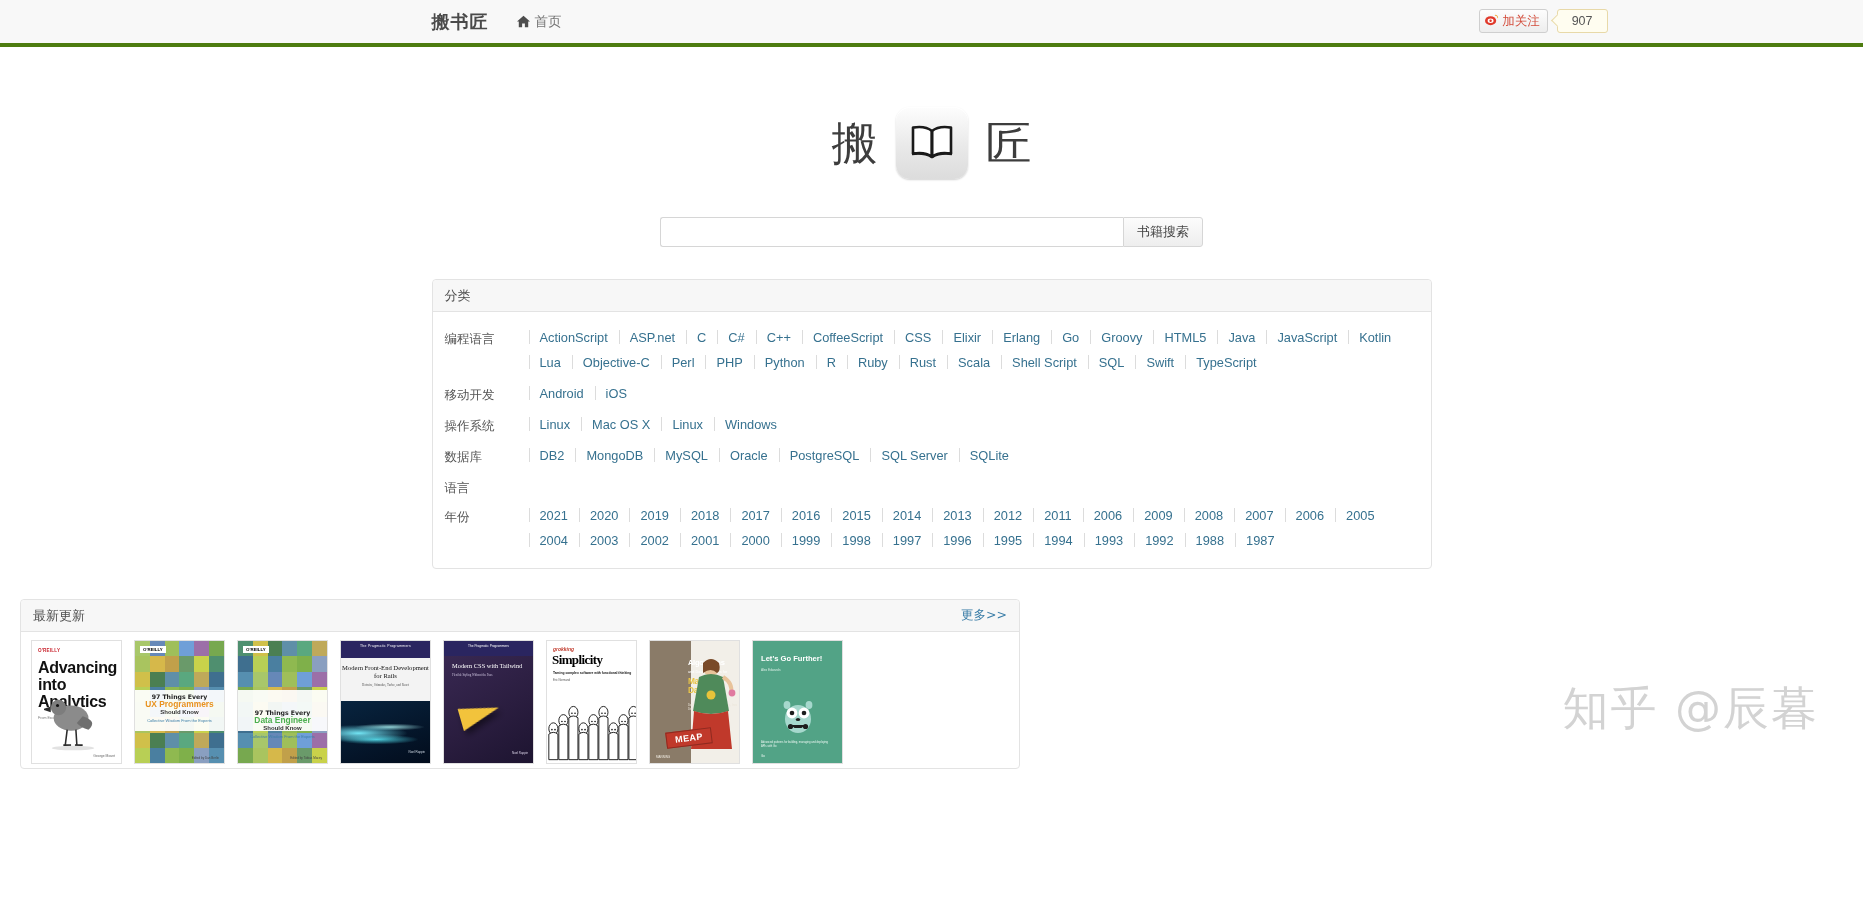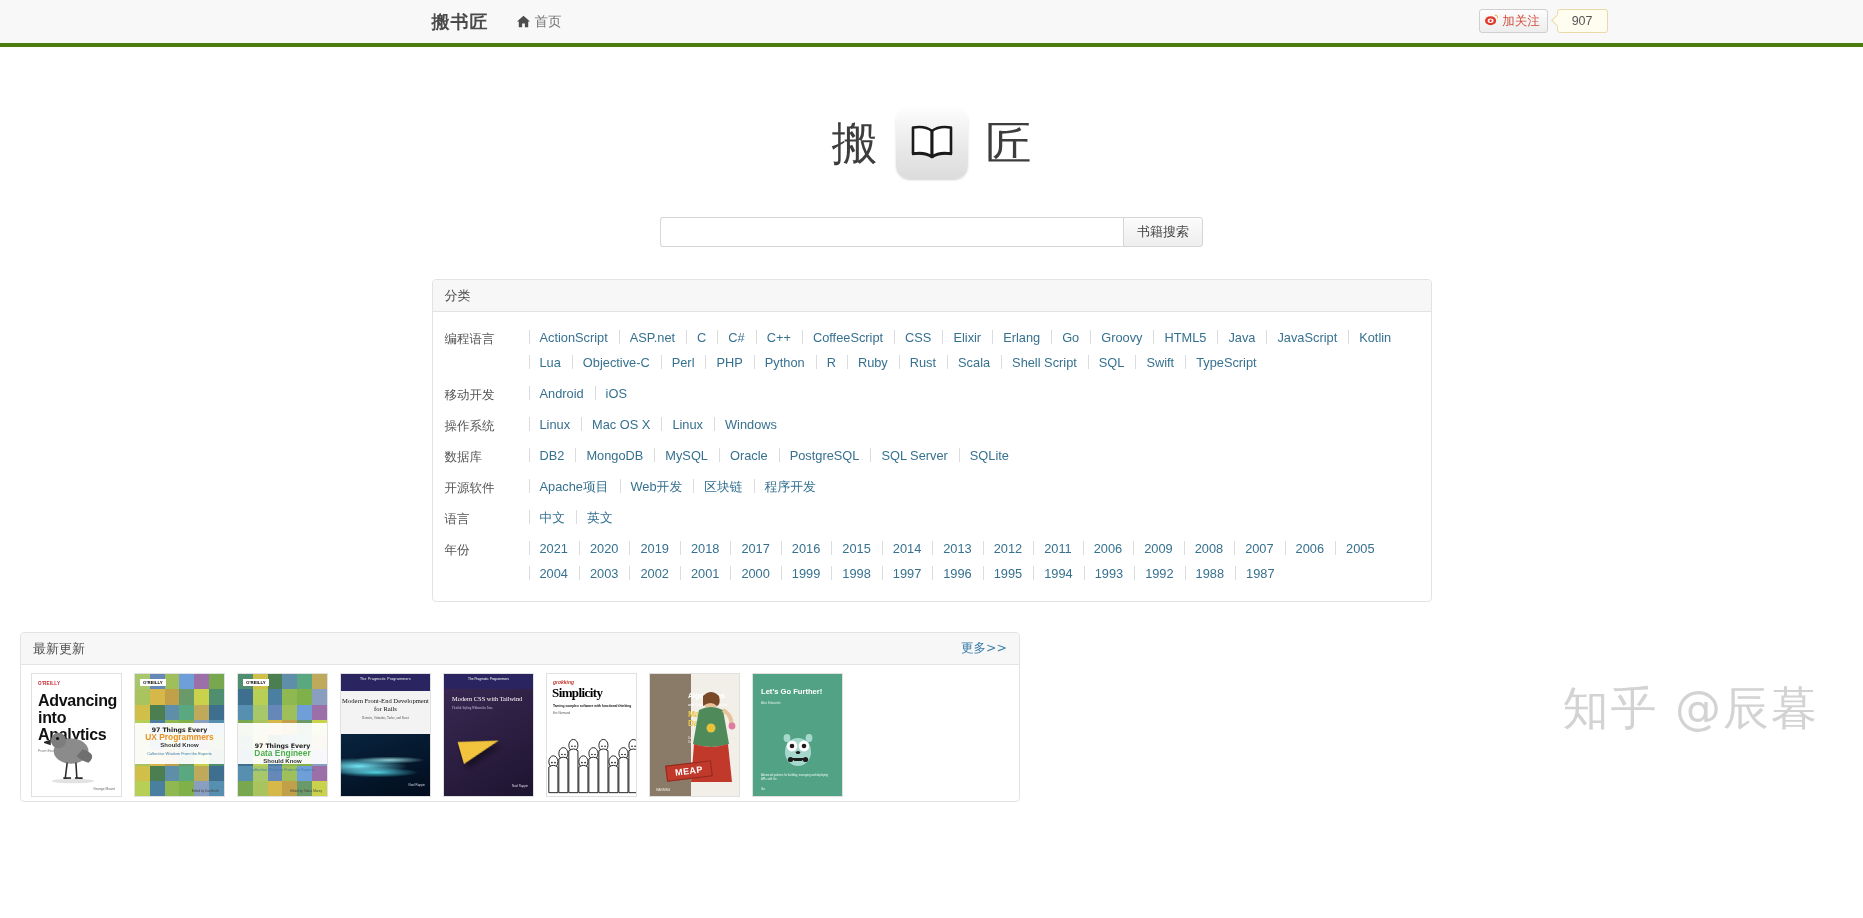--- a/index.html
+++ b/index.html
@@ -461,34 +461,21 @@
           <a href="#">DB2</a>
           <a href="#">MongoDB</a>
           <a href="#">MySQL</a>
           <a href="#">Oracle</a>
           <a href="#">PostgreSQL</a>
           <a href="#">SQL Server</a>
           <a href="#">SQLite</a>
         </div>
       </div>
       <div class="cat-row">
-        <div class="cat-label">开源软件</div>
-        <div class="cat-links">
-          <a href="#">Apache项目</a>
-          <a href="#">Web开发</a>
-          <a href="#">区块链</a>
-          <a href="#">程序开发</a>
-        </div>
-      </div>
-      <div class="cat-row">
         <div class="cat-label">语言</div>
-        <div class="cat-links">
-          <a href="#">中文</a>
-          <a href="#">英文</a>
-        </div>
       </div>
       <div class="cat-row">
         <div class="cat-label">年份</div>
         <div class="cat-links">
           <a href="#">2021</a>
           <a href="#">2020</a>
           <a href="#">2019</a>
           <a href="#">2018</a>
           <a href="#">2017</a>
           <a href="#">2016</a>

